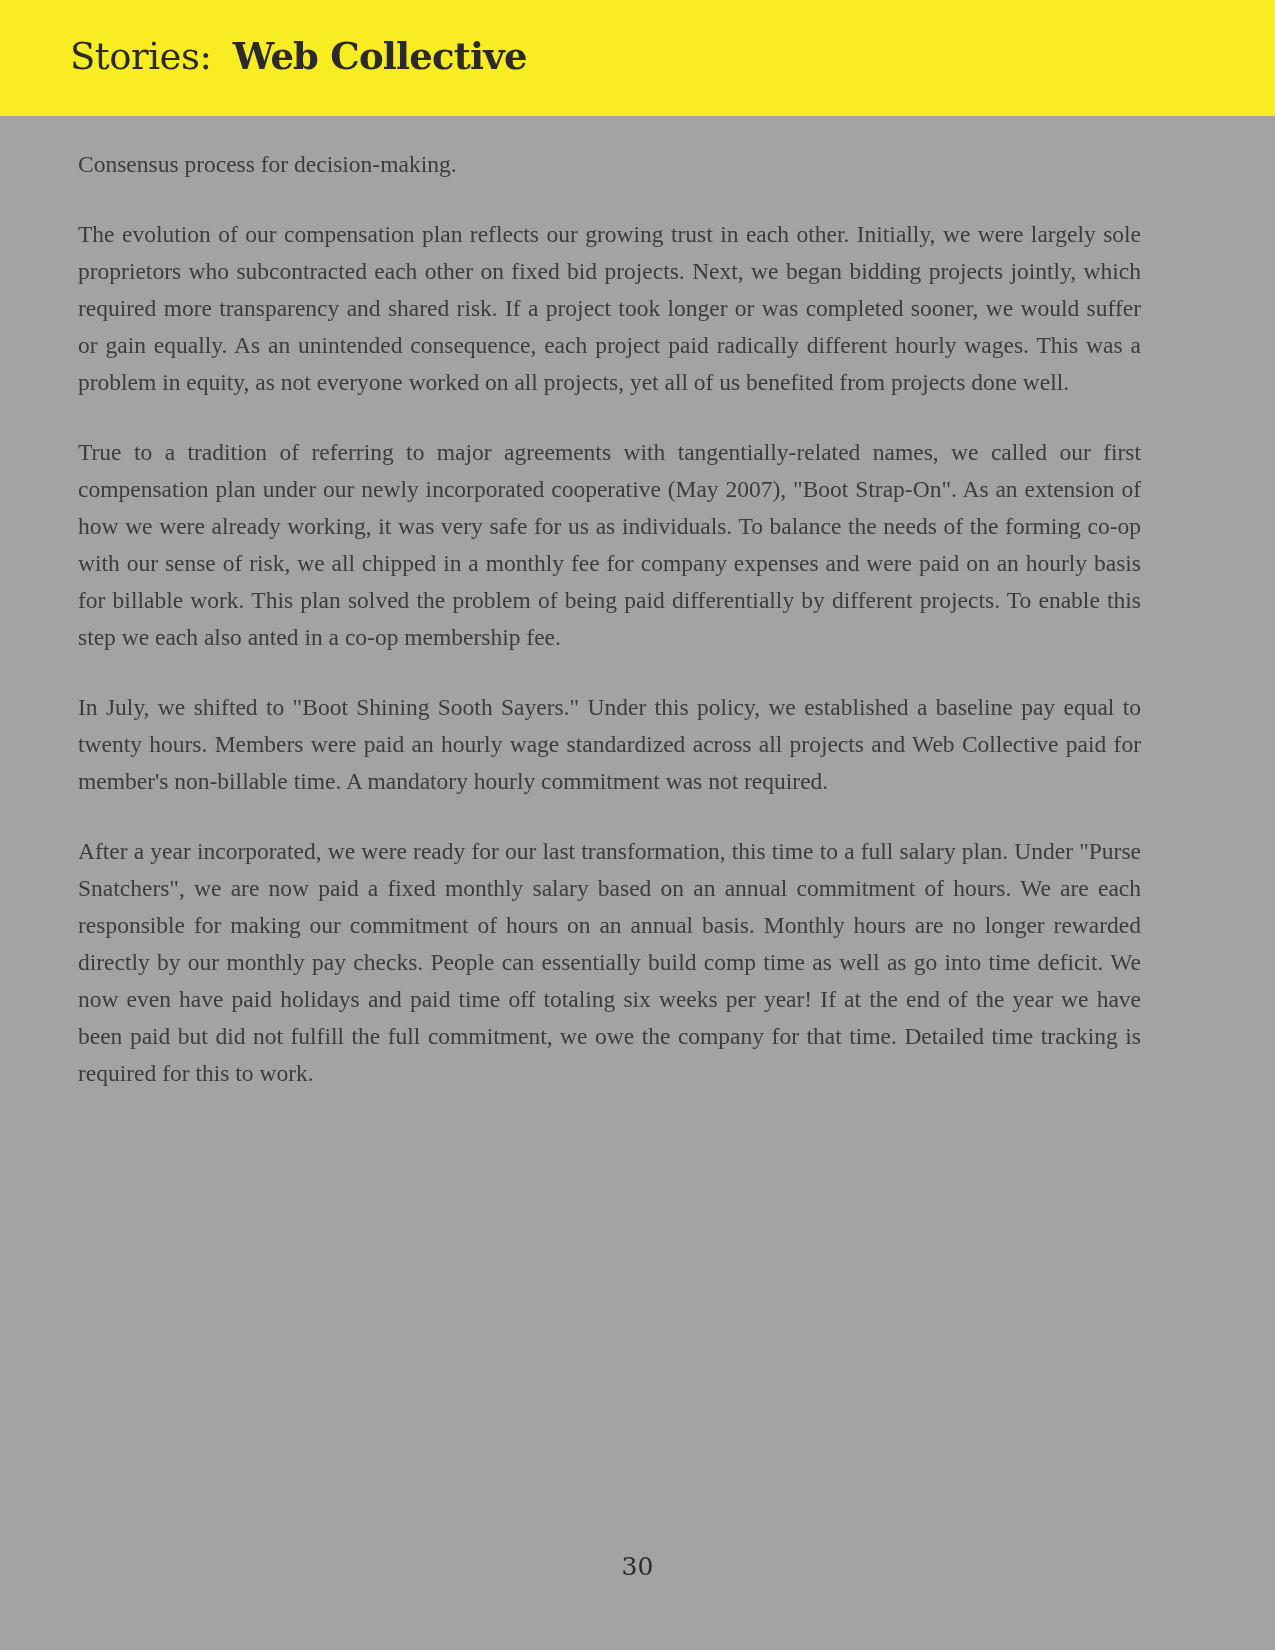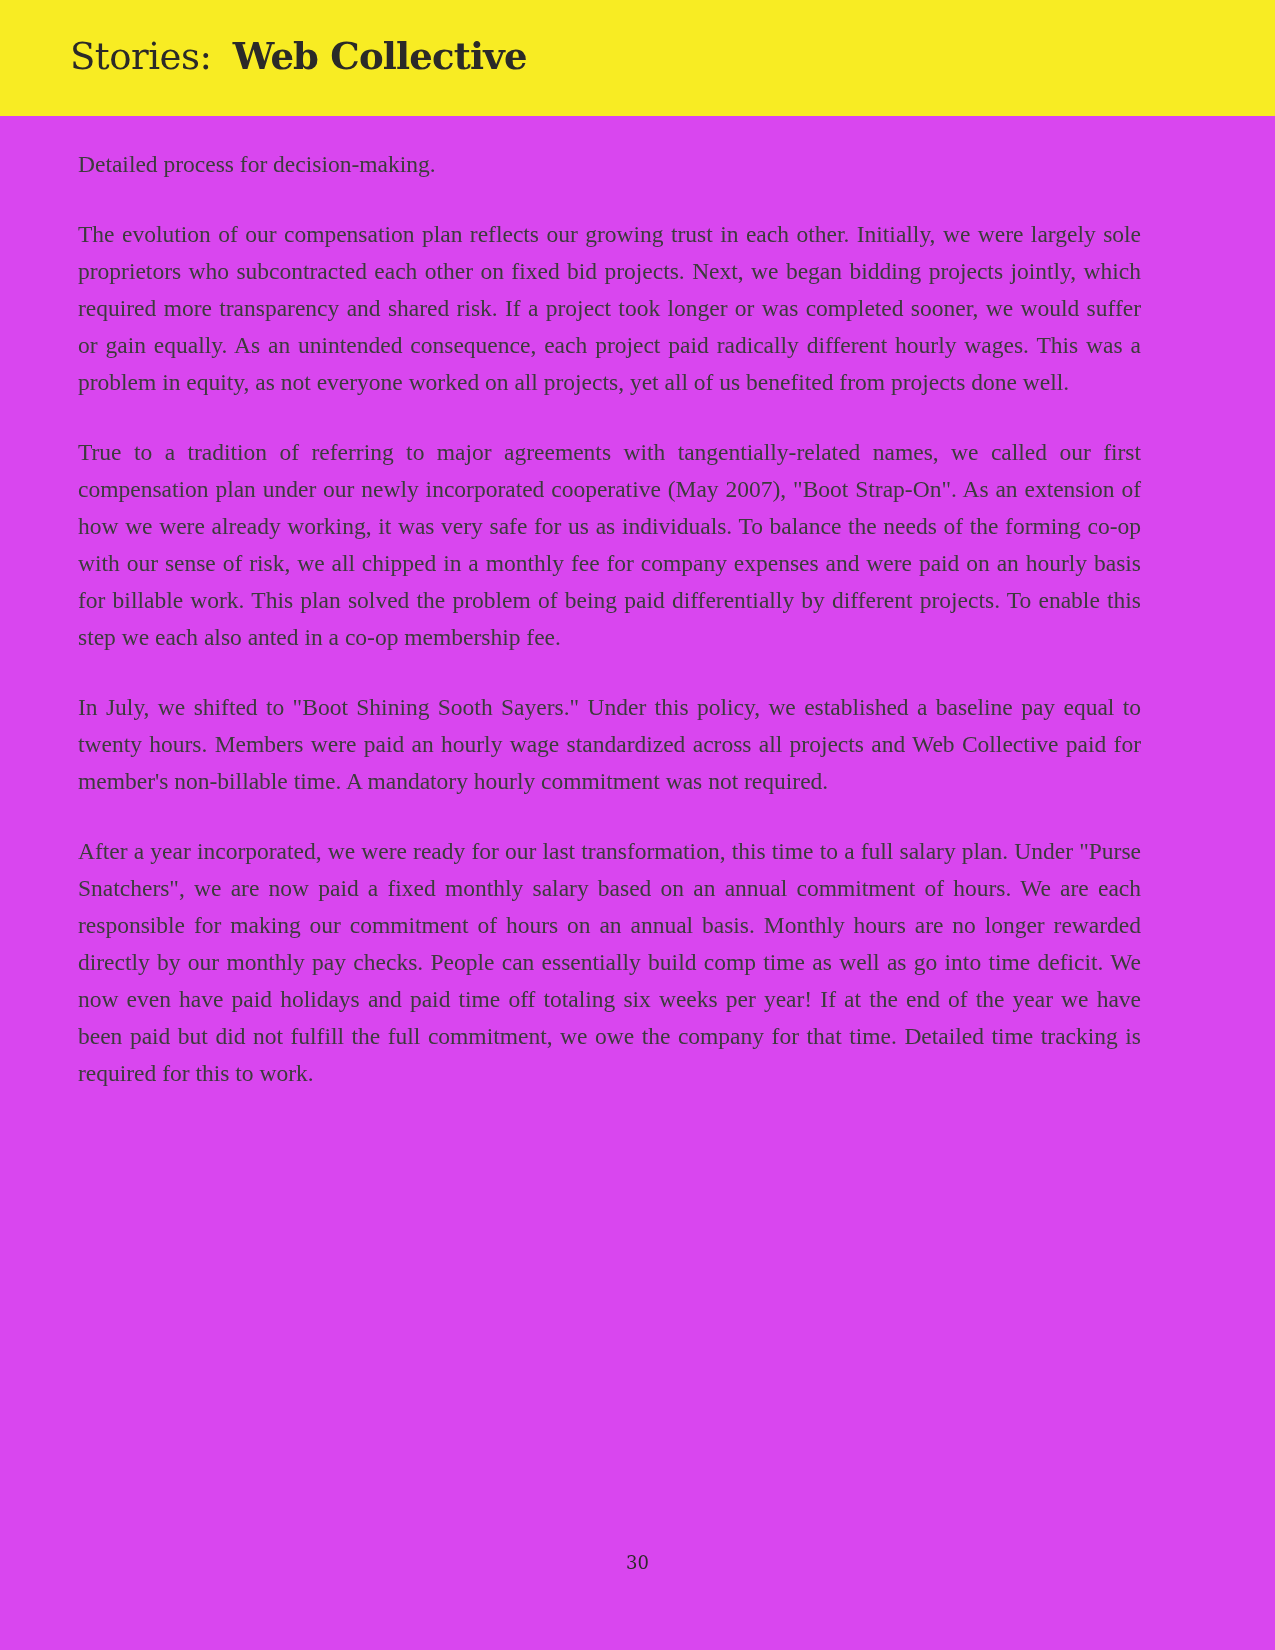--- a/index.html
+++ b/index.html
@@ -3,21 +3,21 @@
 <meta charset="utf-8">
 <style>
   * { margin: 0; padding: 0; box-sizing: border-box; }
   html, body { background: #ffffff; }
   body { width: 1275px; font-family: "Liberation Serif", serif; }
 
   .page {
     position: relative;
     width: 1275px;
     height: 1650px;
-    background: #d946ef;
+    background: #a3a3a3;
     overflow: hidden;
   }
 
   .banner {
     width: 100%;
     height: 116px;
     background: #F8EC23;
     display: flex;
     align-items: center;
     padding-left: 70px;
@@ -62,38 +62,38 @@
   .page-footer {
     position: absolute;
     top: 1552px;
     left: 0;
     width: 100%;
     text-align: center;
   }
 
   .page-number {
     font-family: "DejaVu Serif", "Liberation Serif", serif;
-    font-size: 18px;
+    font-size: 25px;
     color: #2B2A28;
   }
 </style>
 </head>
 <body>
 
 <div class="page">
 
   <header class="banner">
     <div class="banner-title">
       <span class="title-prefix">Stories:</span>
       <span class="title-name">Web Collective</span>
     </div>
   </header>
 
   <main class="content">
-    <p class="single-line">Detailed process for decision-making.</p>
+    <p class="single-line">Consensus process for decision-making.</p>
     <p>The evolution of our compensation plan reflects our growing trust in each other. Initially, we were largely sole proprietors who subcontracted each other on fixed bid projects. Next, we began bidding projects jointly, which required more transparency and shared risk. If a project took longer or was completed sooner, we would suffer or gain equally. As an unintended consequence, each project paid radically different hourly wages. This was a problem in equity, as not everyone worked on all projects, yet all of us benefited from projects done well.</p>
     <p>True to a tradition of referring to major agreements with tangentially-related names, we called our first compensation plan under our newly incorporated cooperative (May 2007), "Boot Strap-On". As an extension of how we were already working, it was very safe for us as individuals. To balance the needs of the forming co-op with our sense of risk, we all chipped in a monthly fee for company expenses and were paid on an hourly basis for billable work. This plan solved the problem of being paid differentially by different projects. To enable this step we each also anted in a co-op membership fee.</p>
     <p>In July, we shifted to "Boot Shining Sooth Sayers." Under this policy, we established a baseline pay equal to twenty hours. Members were paid an hourly wage standardized across all projects and Web Collective paid for member's non-billable time. A mandatory hourly commitment was not required.</p>
     <p>After a year incorporated, we were ready for our last transformation, this time to a full salary plan. Under "Purse Snatchers", we are now paid a fixed monthly salary based on an annual commitment of hours. We are each responsible for making our commitment of hours on an annual basis. Monthly hours are no longer rewarded directly by our monthly pay checks. People can essentially build comp time as well as go into time deficit. We now even have paid holidays and paid time off totaling six weeks per year! If at the end of the year we have been paid but did not fulfill the full commitment, we owe the company for that time. Detailed time tracking is required for this to work.</p>
   </main>
 
   <footer class="page-footer">
     <span class="page-number">30</span>
   </footer>
 

